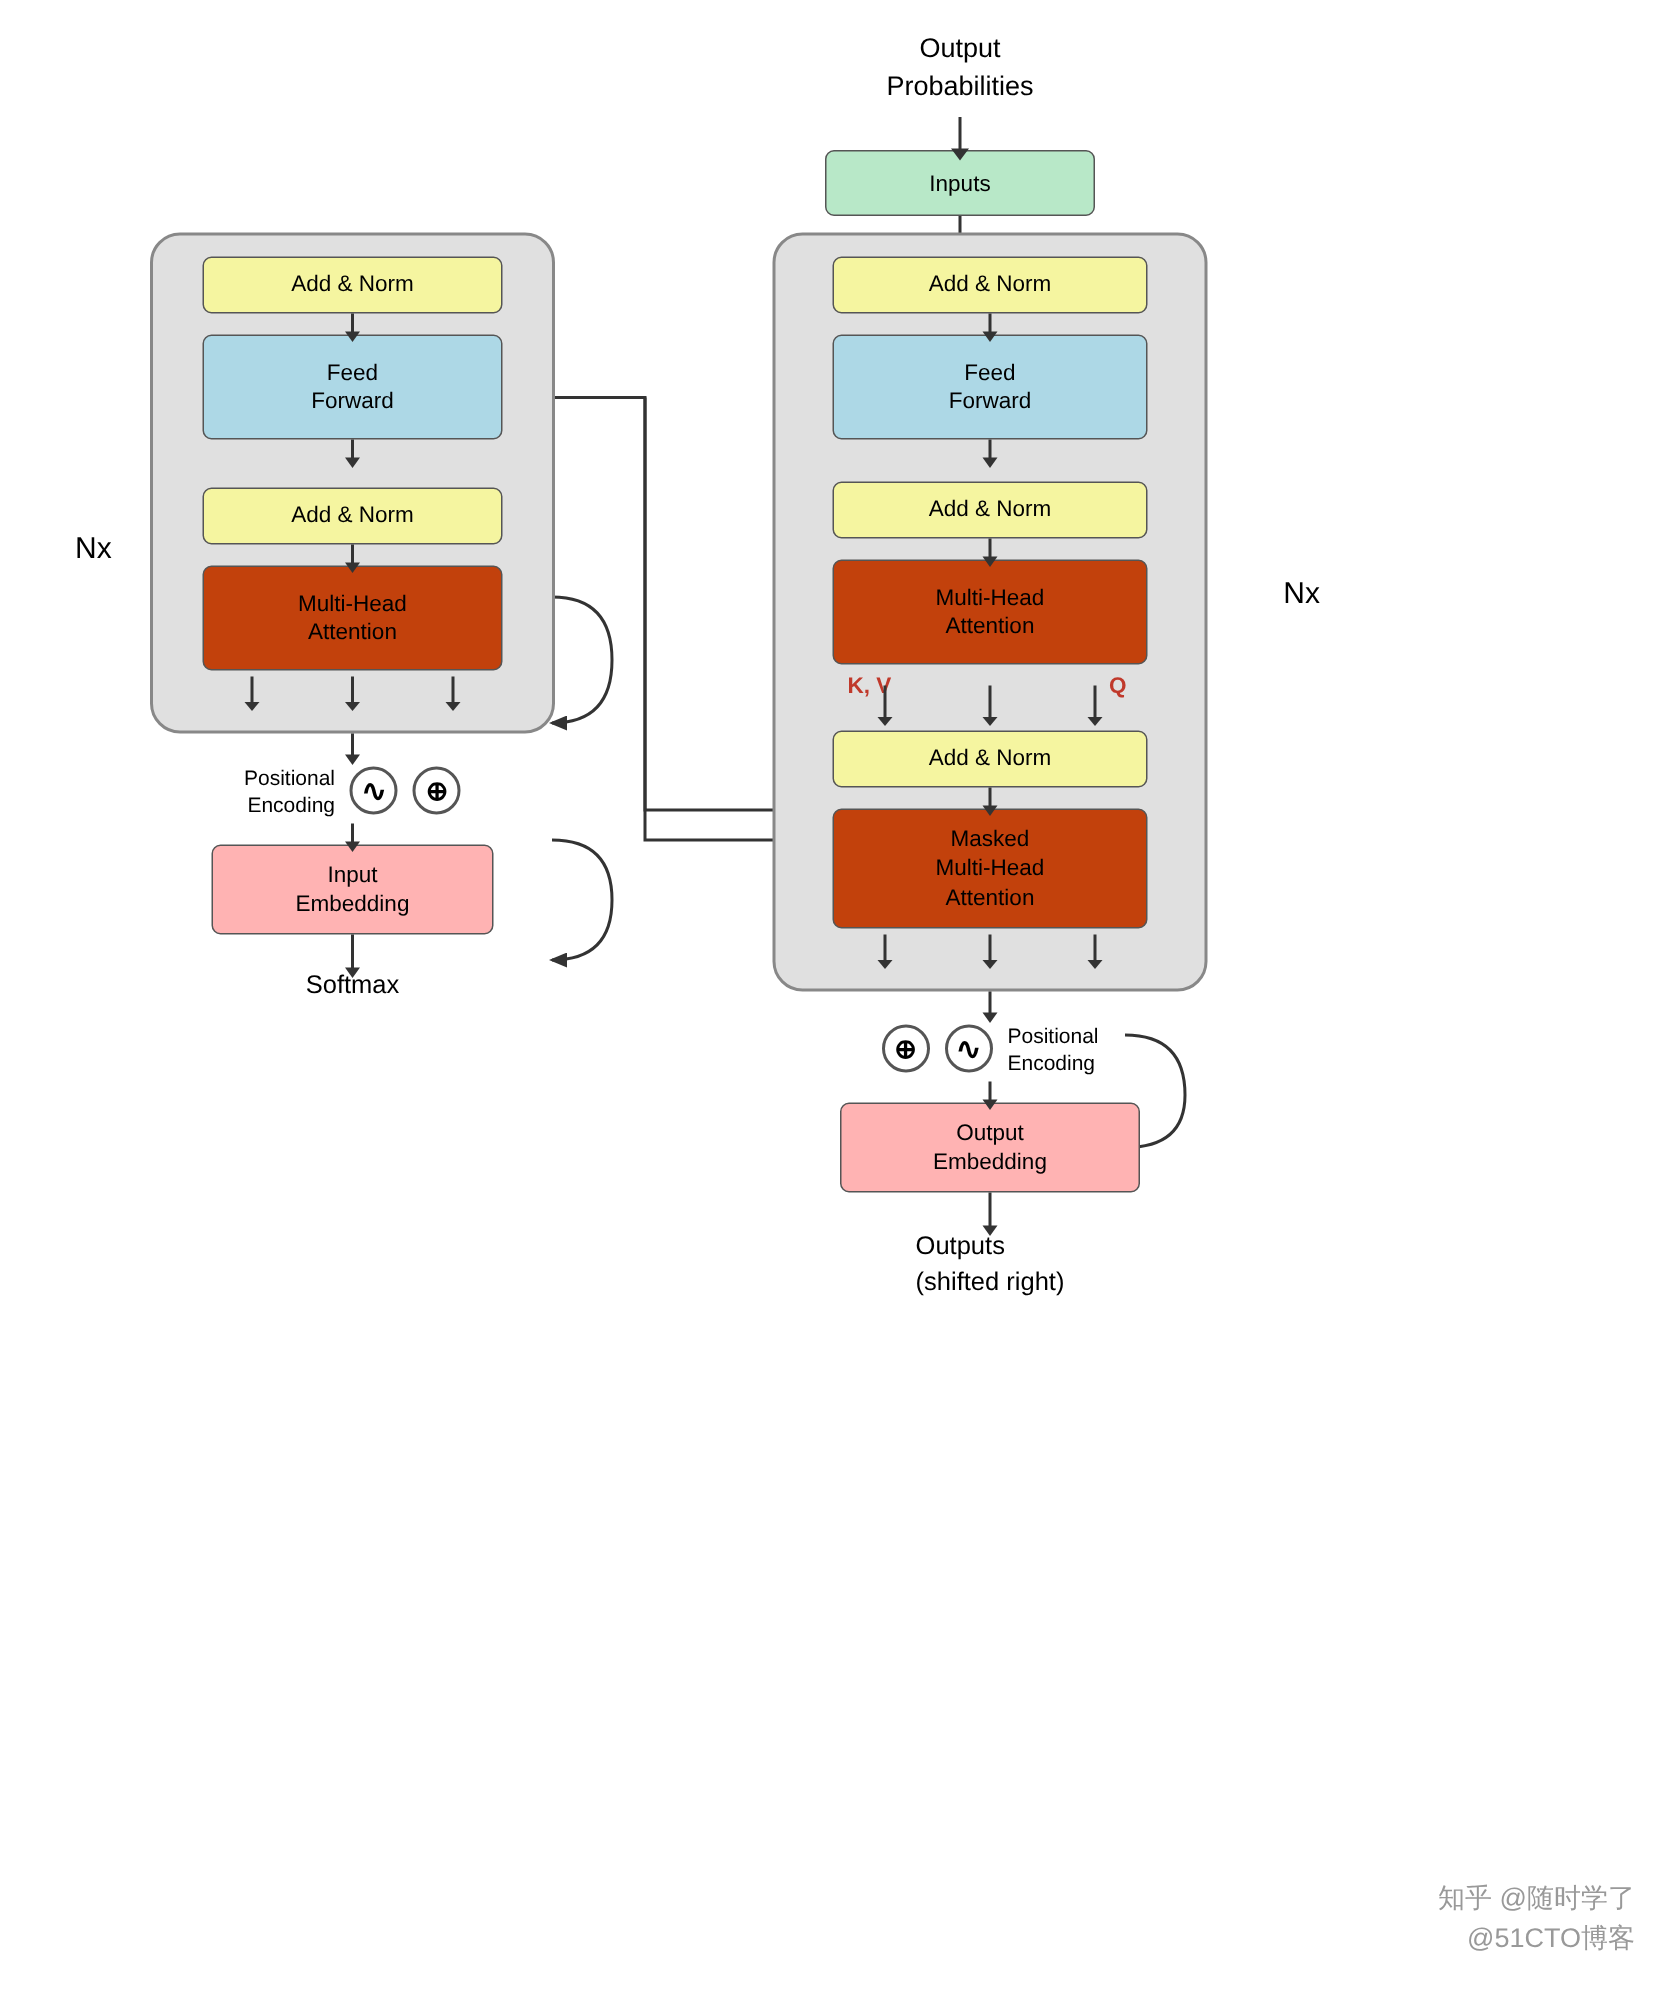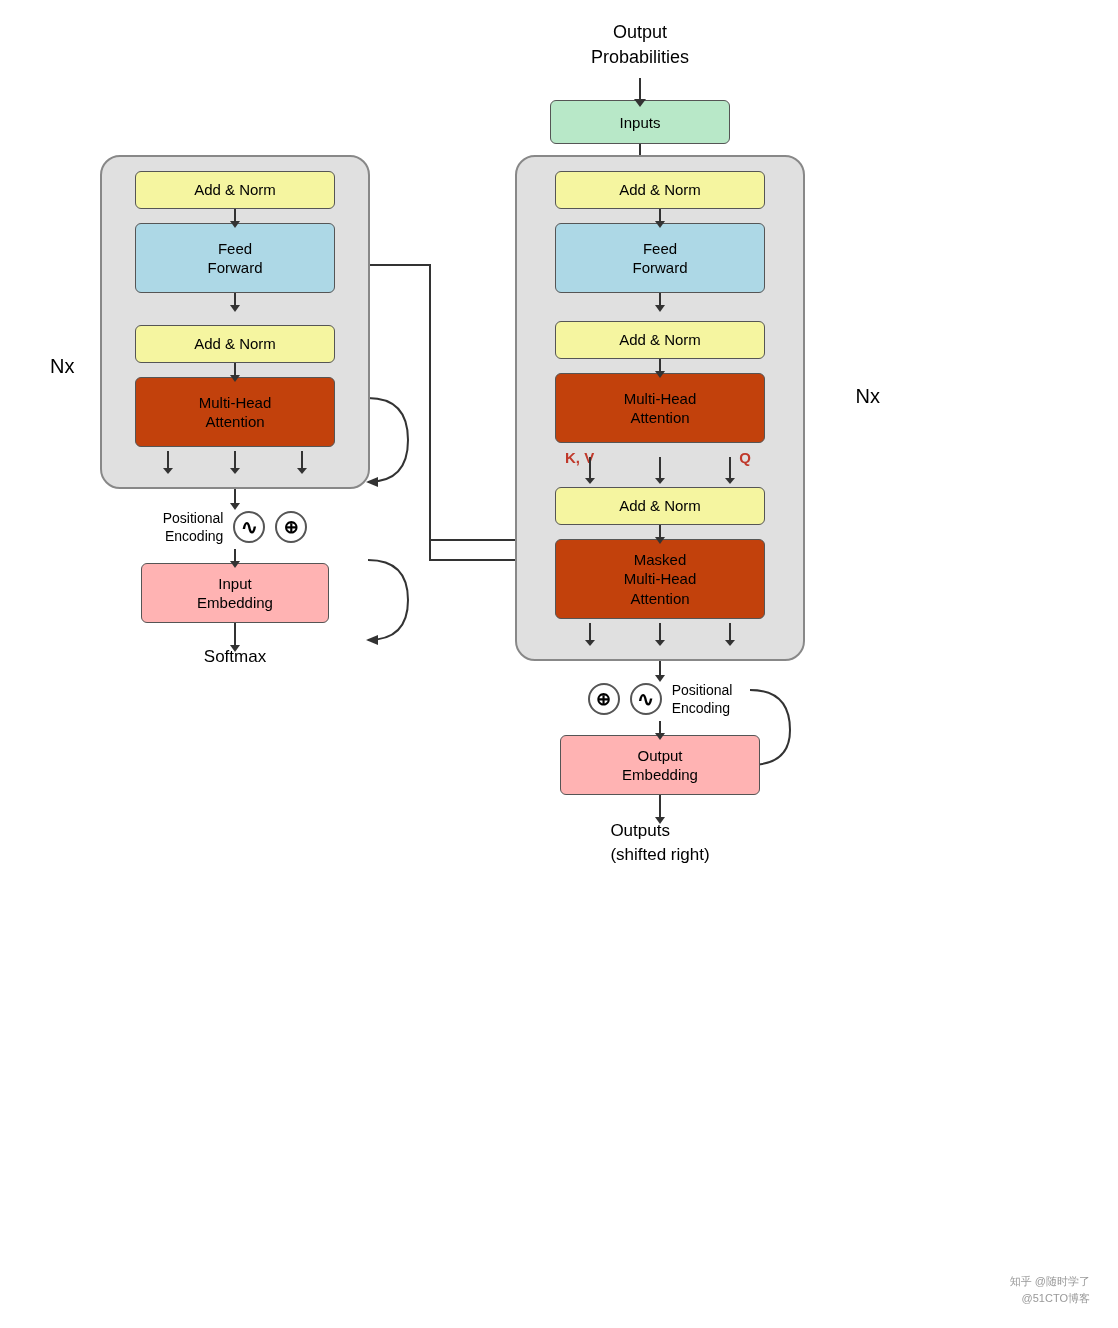--- a/index.html
+++ b/index.html
@@ -52,21 +52,21 @@
       justify-content: center;
       font-size: 18px;
       font-weight: bold;
     }
 
     
     .watermark {
       position: absolute;
       bottom: 22px;
       right: 28px;
-      font-size: 11px;
+      font-size: 18px;
       color: #999;
       text-align: right;
       line-height: 1.5;
     }
 
     
     .svg-overlay {
       position: absolute;
       top: 0; left: 0;
       width: 1118px;

